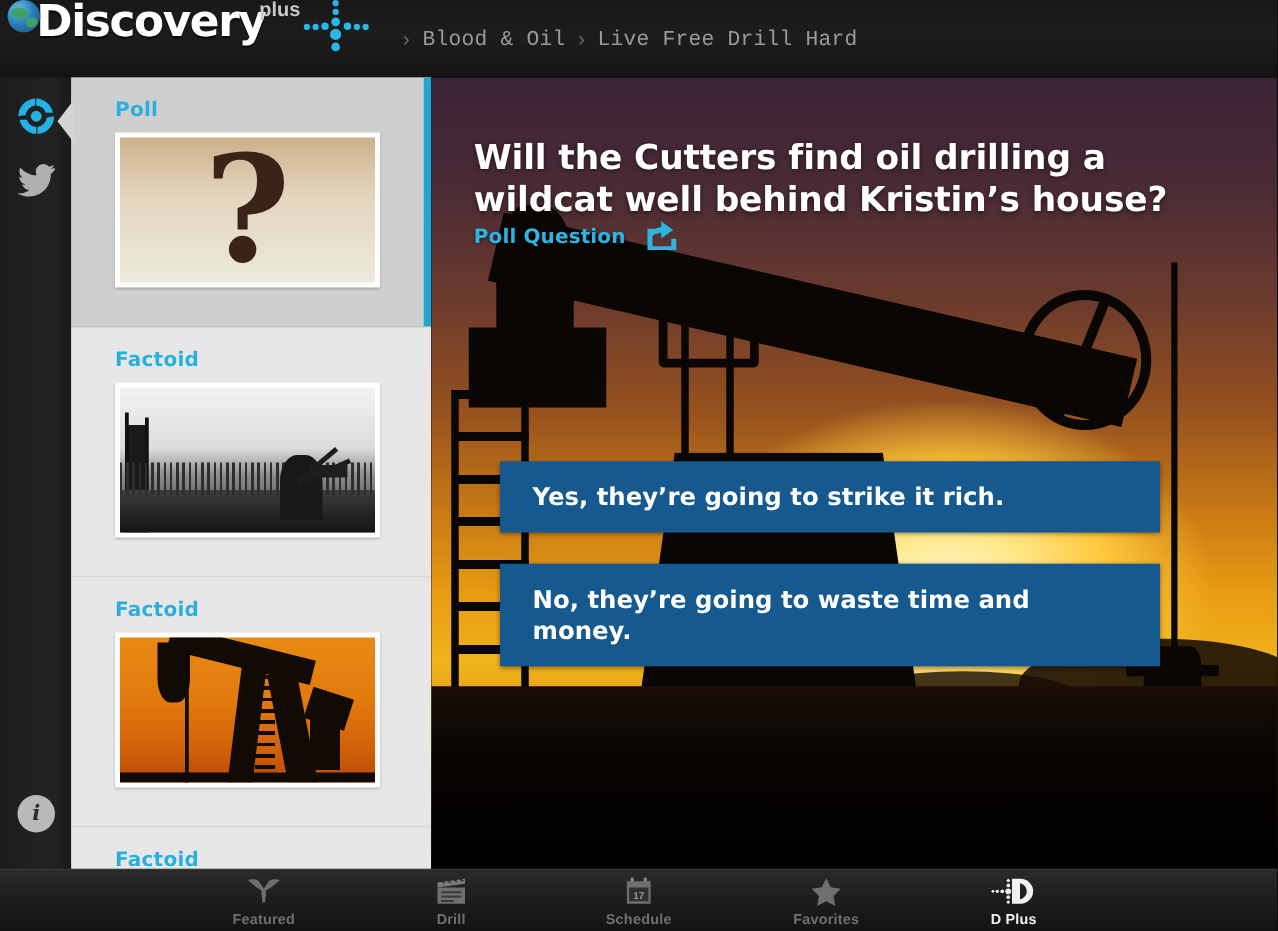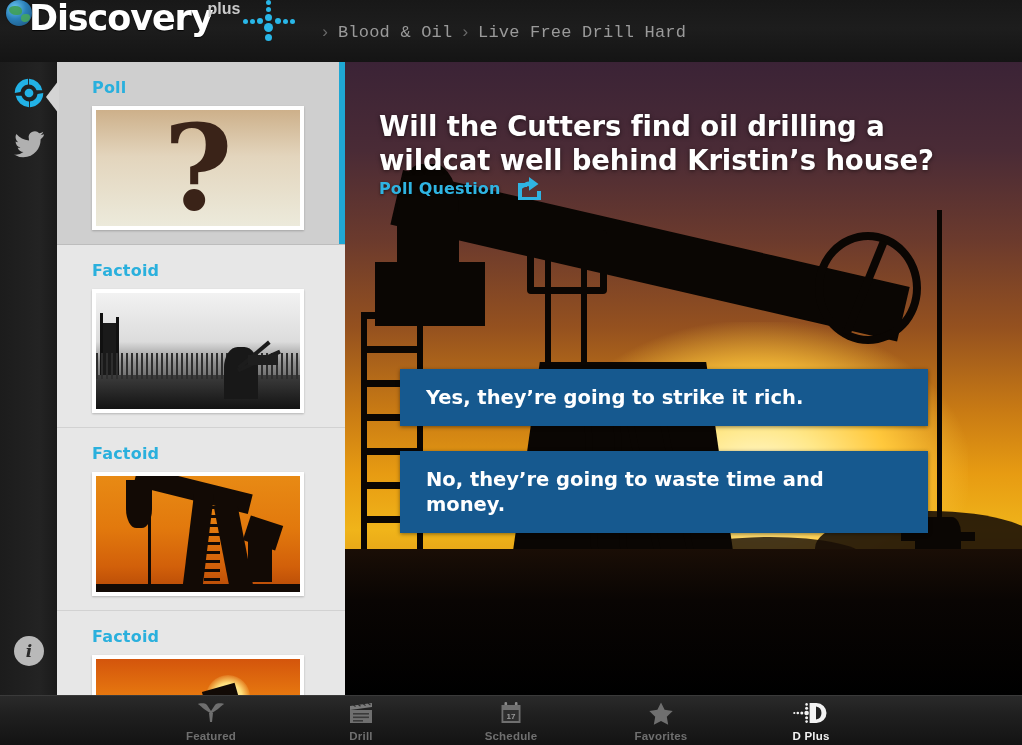--- a/index.html
+++ b/index.html
@@ -75,21 +75,21 @@
     border-top:17px solid transparent; border-bottom:17px solid transparent;
     border-right:13px solid #d4d4d4; cursor:pointer; z-index:6;
   }
 
   
   .sidepanel {
     position:absolute; left:57px; top:62px; width:288px; height:633px;
     background:#e7e7e7; overflow:hidden;
   }
   .side-item {
-    position:relative; padding:16px 0 14px 35px; cursor:pointer;
+    position:relative; padding:16px 0 31px 35px; cursor:pointer;
     border-bottom:1px solid #d2d2d2; background:#e7e7e7;
   }
   .side-item.active { background:#cfcfcf; border-bottom:1px solid #bdbdbd; }
   .side-item.active:after {
     content:""; position:absolute; right:0; top:0; bottom:0; width:6px; background:#1fa7d4;
   }
   .side-label {
     color:#2ab0dd; font-size:16px; font-weight:bold; letter-spacing:.2px;
     margin-bottom:9px; font-family:"DejaVu Sans", sans-serif;
   }

